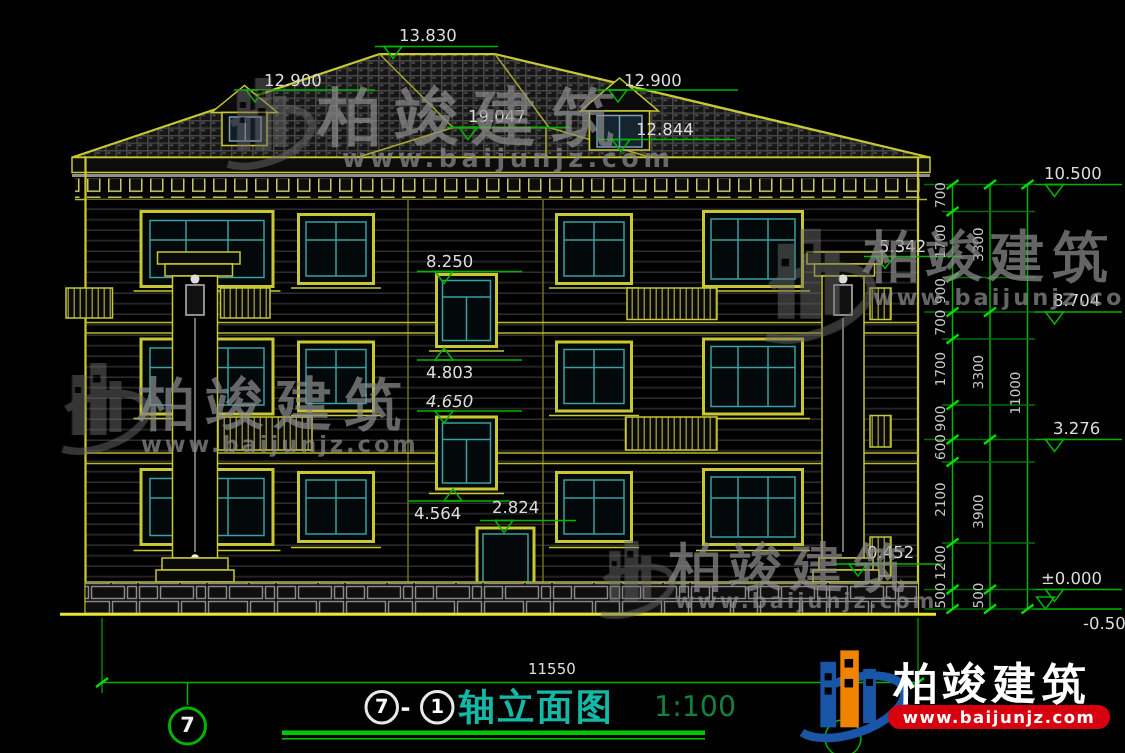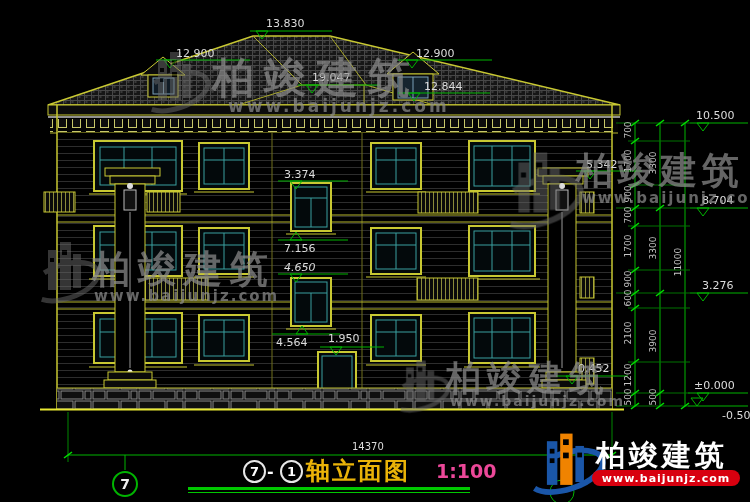--- a/index.html
+++ b/index.html
@@ -10,22 +10,22 @@
   .vlbl{position:absolute;width:40px;text-align:center;color:#c4c4c4;font-size:9px;
         transform:rotate(-90deg);white-space:nowrap;z-index:3;}
   .wm-brand{position:absolute;color:rgba(140,140,140,.72);font-weight:bold;z-index:4;white-space:nowrap;}
   .wm-url{position:absolute;color:rgba(140,140,140,.72);font-weight:bold;z-index:4;white-space:nowrap;}
   .tb{position:absolute;width:19px;height:19px;border:2px solid #e8e8e8;border-radius:50%;
       color:#fff;font-size:13px;font-weight:bold;display:flex;align-items:center;
       justify-content:center;z-index:3;}
   .axis-bubble{position:absolute;width:22px;height:22px;border:2px solid #00b400;border-radius:50%;
       color:#eee;font-size:14px;font-weight:bold;display:flex;align-items:center;
       justify-content:center;z-index:3;}
-  .title-name{position:absolute;color:#eab308;font-size:24px;font-weight:bold;letter-spacing:2px;z-index:3;}
-  .title-scale{position:absolute;color:#ec4899;font-size:19px;font-weight:bold;z-index:3;text-align:center;}
+  .title-name{position:absolute;color:#14b8a6;font-size:24px;font-weight:bold;letter-spacing:2px;z-index:3;}
+  .title-scale{position:absolute;color:#15803d;font-size:19px;font-weight:normal;z-index:3;text-align:center;}
   .title-dash{position:absolute;color:#fff;font-size:16px;font-weight:bold;z-index:3;}
   .uline{position:absolute;background:#00c800;z-index:3;}
   .logo-brand{position:absolute;color:#fff;font-size:29px;font-weight:bold;letter-spacing:4px;z-index:6;white-space:nowrap;}
   .logo-banner{position:absolute;background:#d8000f;color:#fff;font-size:11px;font-weight:bold;
       letter-spacing:1px;border-radius:8px;width:148px;height:16px;display:flex;
       align-items:center;justify-content:center;z-index:6;white-space:nowrap;}
 </style>
 </head>
 <body>
 
@@ -361,25 +361,25 @@
     <rect x="14" y="-12" width="5" height="5" fill="#000"></rect>
   </g>
 </svg>
 
 <div class="lbl" style="left:266px;top:17px;">13.830</div>
 <div class="lbl" style="left:176px;top:47px;">12.900</div>
 <div class="lbl" style="left:416px;top:47px;">12.900</div>
 <div class="lbl" style="left:312px;top:71px;">19.047</div>
 <div class="lbl" style="left:424px;top:80px;">12.844</div>
 <div class="lbl" style="left:586px;top:158px;">5.342</div>
-<div class="lbl" style="left:284px;top:168px;">3.374</div>
-<div class="lbl" style="left:284px;top:242px;">7.156</div>
+<div class="lbl" style="left:284px;top:168px;">8.250</div>
+<div class="lbl" style="left:284px;top:242px;">4.803</div>
 <div class="lbl" style="left:284px;top:261px;font-style:italic;">4.650</div>
 <div class="lbl" style="left:276px;top:336px;">4.564</div>
-<div class="lbl" style="left:328px;top:332px;">1.950</div>
+<div class="lbl" style="left:328px;top:332px;">2.824</div>
 <div class="lbl" style="left:578px;top:362px;">0.452</div>
 
 <div class="lbl" style="left:696px;top:109px;">10.500</div>
 <div class="lbl" style="left:702px;top:194px;">8.704</div>
 <div class="lbl" style="left:702px;top:279px;">3.276</div>
 <div class="lbl" style="left:694px;top:379px;">±0.000</div>
 <div class="lbl" style="left:722px;top:409px;">-0.500</div>
 
 <div class="vlbl" style="left:608px;top:125px;">700</div>
 <div class="vlbl" style="left:608px;top:156px;">1700</div>
@@ -390,21 +390,21 @@
 <div class="vlbl" style="left:608px;top:293px;">600</div>
 <div class="vlbl" style="left:608px;top:328px;">2100</div>
 <div class="vlbl" style="left:608px;top:370px;">1200</div>
 <div class="vlbl" style="left:608px;top:392px;">500</div>
 <div class="vlbl" style="left:633px;top:158px;">3300</div>
 <div class="vlbl" style="left:633px;top:243px;">3300</div>
 <div class="vlbl" style="left:633px;top:336px;">3900</div>
 <div class="vlbl" style="left:633px;top:392px;">500</div>
 <div class="vlbl" style="left:658px;top:257px;">11000</div>
 
-<div class="lbl" style="left:352px;top:441px;font-size:10px;">14370</div>
+<div class="lbl" style="left:352px;top:441px;font-size:10px;">11550</div>
 
 <div class="axis-bubble" style="left:112px;top:471px;">7</div>
 
 <div class="tb" style="left:243px;top:460px;">7</div>
 <div class="title-dash" style="left:267px;top:462px;">-</div>
 <div class="tb" style="left:280px;top:460px;">1</div>
 <div class="title-name" style="left:306px;top:455px;">轴立面图</div>
 <div class="title-scale" style="left:436px;top:460px;">1:100</div>
 <div class="uline" style="left:188px;top:487px;width:282px;height:3px;"></div>
 <div class="uline" style="left:188px;top:492px;width:282px;height:1px;"></div>

